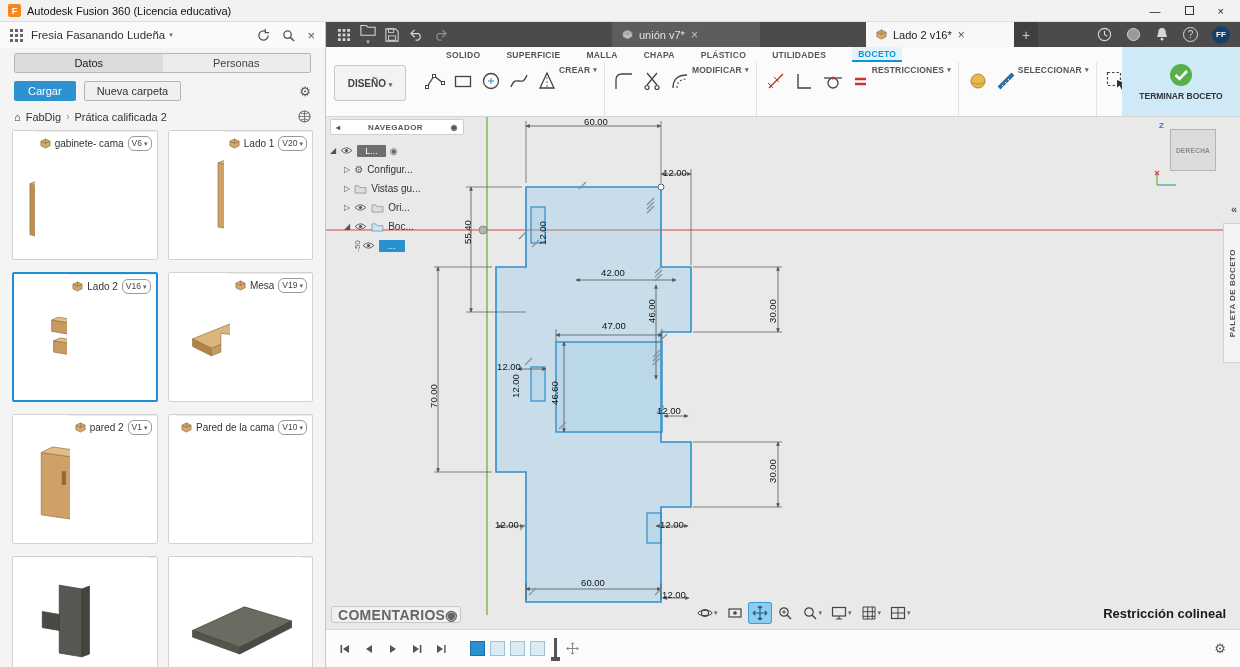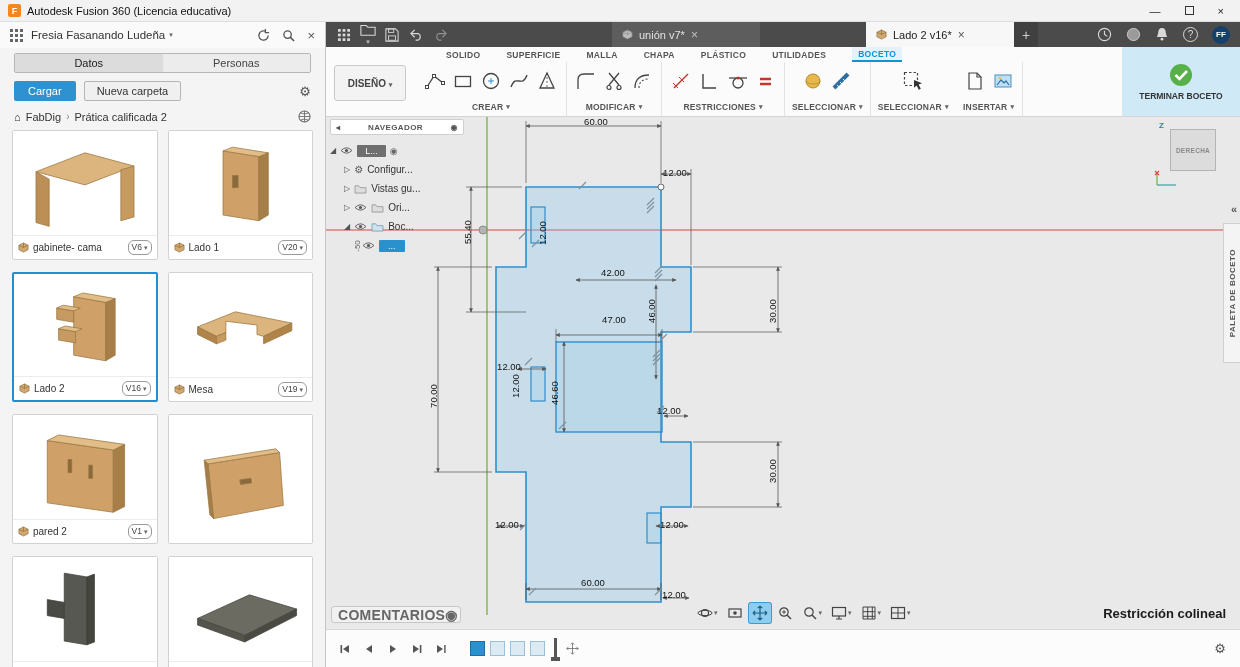--- a/index.html
+++ b/index.html
@@ -27,21 +27,21 @@
 .panel-tab{flex:1;text-align:center;line-height:18px;font-size:11px;background:#ececec;color:#444}
 .panel-tab.active{background:#dcdcdc;color:#222}
 .panel-actions{display:flex;align-items:center;gap:8px;margin:8px 14px 0}
 .btn-upload{background:#2f92d0;color:#fff;border-radius:2px;padding:4px 14px;font-size:11px}
 .btn-newfolder{background:#f0f0f0;border:1px solid #b5b5b5;border-radius:2px;padding:3px 12px;color:#333;font-size:11px}
 .gear{margin-left:auto;color:#555;font-size:13px}
 .breadcrumb{display:flex;align-items:center;gap:5px;margin:9px 14px 7px;font-size:11px;color:#333}
 .crumb-sep{color:#888;font-size:10px}
 .bc-right{margin-left:auto;color:#666}
 .items-grid{flex:1;overflow:hidden;padding:0 12px;display:grid;grid-template-columns:repeat(2,1fr);gap:12px 10px;align-content:start}
-.card{background:#fff;border:1px solid #d2d2d2;border-radius:2px;height:130px;display:flex;flex-direction:column;overflow:hidden}
+.card{background:#fff;border:1px solid #d2d2d2;border-radius:2px;height:130px;display:flex;flex-direction:row;overflow:hidden}
 .card.selected{border:2px solid #1e8fd5}
 .thumb{flex:1;display:grid;place-items:center;background:#fff;overflow:hidden}
 .card-foot{height:24px;border-top:1px solid #ececec;display:flex;align-items:center;gap:4px;padding:0 5px}
 .card-name{font-size:10px;color:#333;flex:1;white-space:nowrap;overflow:hidden;text-overflow:ellipsis}
 .ver-badge{font-size:8.5px;border:1px solid #9a9a9a;border-radius:6px;padding:0 3px;color:#444;display:flex;align-items:center;gap:2px;line-height:13px}
 
 
 .doc-bar{height:25px;background:#4b4b4b;display:flex;align-items:center;padding-left:6px}
 .db-icon{width:24px;height:25px;display:grid;place-items:center;color:#d8d8d8}
 .doc-tab{height:25px;display:flex;align-items:center;gap:6px;padding:0 10px;background:#5d5d5d;color:#e2e2e2;font-size:11px;min-width:148px;margin-left:160px}
@@ -51,21 +51,21 @@
 .db-right{margin-left:auto;display:flex;align-items:center;gap:14px;padding-right:10px;color:#ddd}
 .help-circ{width:15px;height:15px;border:1px solid #d8d8d8;border-radius:50%;display:grid;place-items:center;font-size:10px;color:#d8d8d8}
 .avatar{width:18px;height:18px;border-radius:50%;background:#15406b;color:#fff;font-size:8px;font-weight:bold;display:grid;place-items:center}
 
 
 .ribbon{height:70px;background:#fbfbfb;border-bottom:1px solid #d5d5d5;position:relative}
 .ws-tabs{position:absolute;left:120px;top:0;height:15px;display:flex;gap:26px;align-items:center;font-size:8.5px;font-weight:bold;color:#555;letter-spacing:.3px}
 .ws-tab.active{color:#0a96d6;background:#e3f2fb;box-shadow:inset 0 -2px 0 #0a96d6;padding:0 6px;height:15px;line-height:15px}
 .design-box{position:absolute;left:8px;top:18px;width:72px;height:36px;border:1px solid #c9c9c9;border-radius:3px;background:#f3f3f3;display:grid;place-items:center;font-size:10px;font-weight:bold;color:#444}
 .rb-groups{position:absolute;left:90px;top:15px;bottom:0;right:118px;display:flex}
-.group{display:flex;flex-direction:column;border-right:1px solid #e3e3e3;padding:0 7px}
+.group{display:flex;flex-direction:row;border-right:1px solid #e3e3e3;padding:0 7px}
 .g-tools{height:37px;display:flex;align-items:center;justify-content:center;gap:4px}
 .g-label{height:16px;display:flex;align-items:center;justify-content:center;gap:3px;font-size:8.5px;font-weight:bold;color:#555;letter-spacing:.2px}
 .tool{width:24px;height:24px;display:grid;place-items:center;border-radius:2px}
 .caret{font-size:7px;color:#666}
 .finish{position:absolute;right:0;top:0;bottom:0;width:118px;background:#cfe9f7;display:flex;flex-direction:column;align-items:center;justify-content:center;gap:3px;cursor:pointer}
 .finish .f-label{font-size:8.5px;font-weight:bold;color:#333}
 
 
 .canvas{flex:1;position:relative;background:#e9e9e9;overflow:hidden}
 .dim{position:absolute;font-size:9.5px;color:#111;transform:translate(-50%,-50%);white-space:nowrap}
@@ -308,20 +308,31 @@
         <div class="thumb">
           <svg width="132" height="100" viewBox="0 0 140 100">
               <g stroke="#9a7741" stroke-width=".8">
                 <path d="M36,34 L112,22 L116,78 L42,92 Z" fill="#cfa169"></path>
                 <path d="M36,34 L32,30 L108,18 L112,22 Z" fill="#e2bd88"></path>
                 <path d="M32,30 L36,34 L42,92 L38,88 Z" fill="#a87e48"></path>
                 <rect x="70" y="50" width="12" height="5" fill="#8a6a3c" transform="rotate(-8 76 52)"></rect>
               </g>
             </svg>
         </div>
+        <div class="card-foot">
+          <svg width="11" height="11" viewBox="0 0 12 12">
+              <path d="M6,1 L11,3.5 V8.5 L6,11 L1,8.5 V3.5 Z" fill="#d2a86f" stroke="#8a6a3c" stroke-width=".7"></path>
+              <path d="M6,1 V6 M1,3.5 L6,6 L11,3.5" stroke="#8a6a3c" stroke-width=".7" fill="none"></path>
+            </svg>
+          <span class="card-name">Pared de la cama</span>
+          <span class="ver-badge">
+              <span>V10</span>
+              <span class="caret">▾</span>
+            </span>
+        </div>
       </div>
 
       <div class="card">
         <div class="thumb">
           <svg width="132" height="100" viewBox="0 0 140 100">
               <g stroke="#3c3c38" stroke-width=".8">
                 <path d="M48,12 L72,16 V88 L48,84 Z" fill="#585852"></path>
                 <path d="M72,16 L80,13 V85 L72,88 Z" fill="#45453f"></path>
                 <path d="M30,40 L48,43 V60 L30,57 Z" fill="#4a4a44"></path>
               </g>
@@ -677,21 +688,21 @@
       </svg>
 
       <div class="dim" style="left:270px;top:4px">60.00</div>
       <div class="dim" style="left:349px;top:55px">12.00</div>
       <div class="dim dimv" style="left:141px;top:115px">55.40</div>
       <div class="dim dimv dim-small" style="left:31px;top:129px">-50</div>
       <div class="dim dimv" style="left:216px;top:116px">12.00</div>
       <div class="dim" style="left:287px;top:155px">42.00</div>
       <div class="dim dimv" style="left:325px;top:194px">46.00</div>
       <div class="dim dimv" style="left:446px;top:194px">30.00</div>
-      <div class="dim" style="left:288px;top:202px">47.00</div>
+      <div class="dim" style="left:288px;top:208px">47.00</div>
       <div class="dim" style="left:183px;top:249px">12.00</div>
       <div class="dim dimv" style="left:189px;top:269px">12.00</div>
       <div class="dim dimv" style="left:228px;top:276px">46.60</div>
       <div class="dim dimv" style="left:107px;top:279px">70.00</div>
       <div class="dim" style="left:343px;top:293px">12.00</div>
       <div class="dim dimv" style="left:446px;top:354px">30.00</div>
       <div class="dim" style="left:181px;top:407px">12.00</div>
       <div class="dim" style="left:346px;top:407px">12.00</div>
       <div class="dim" style="left:267px;top:465px">60.00</div>
       <div class="dim" style="left:348px;top:477px">12.00</div>

